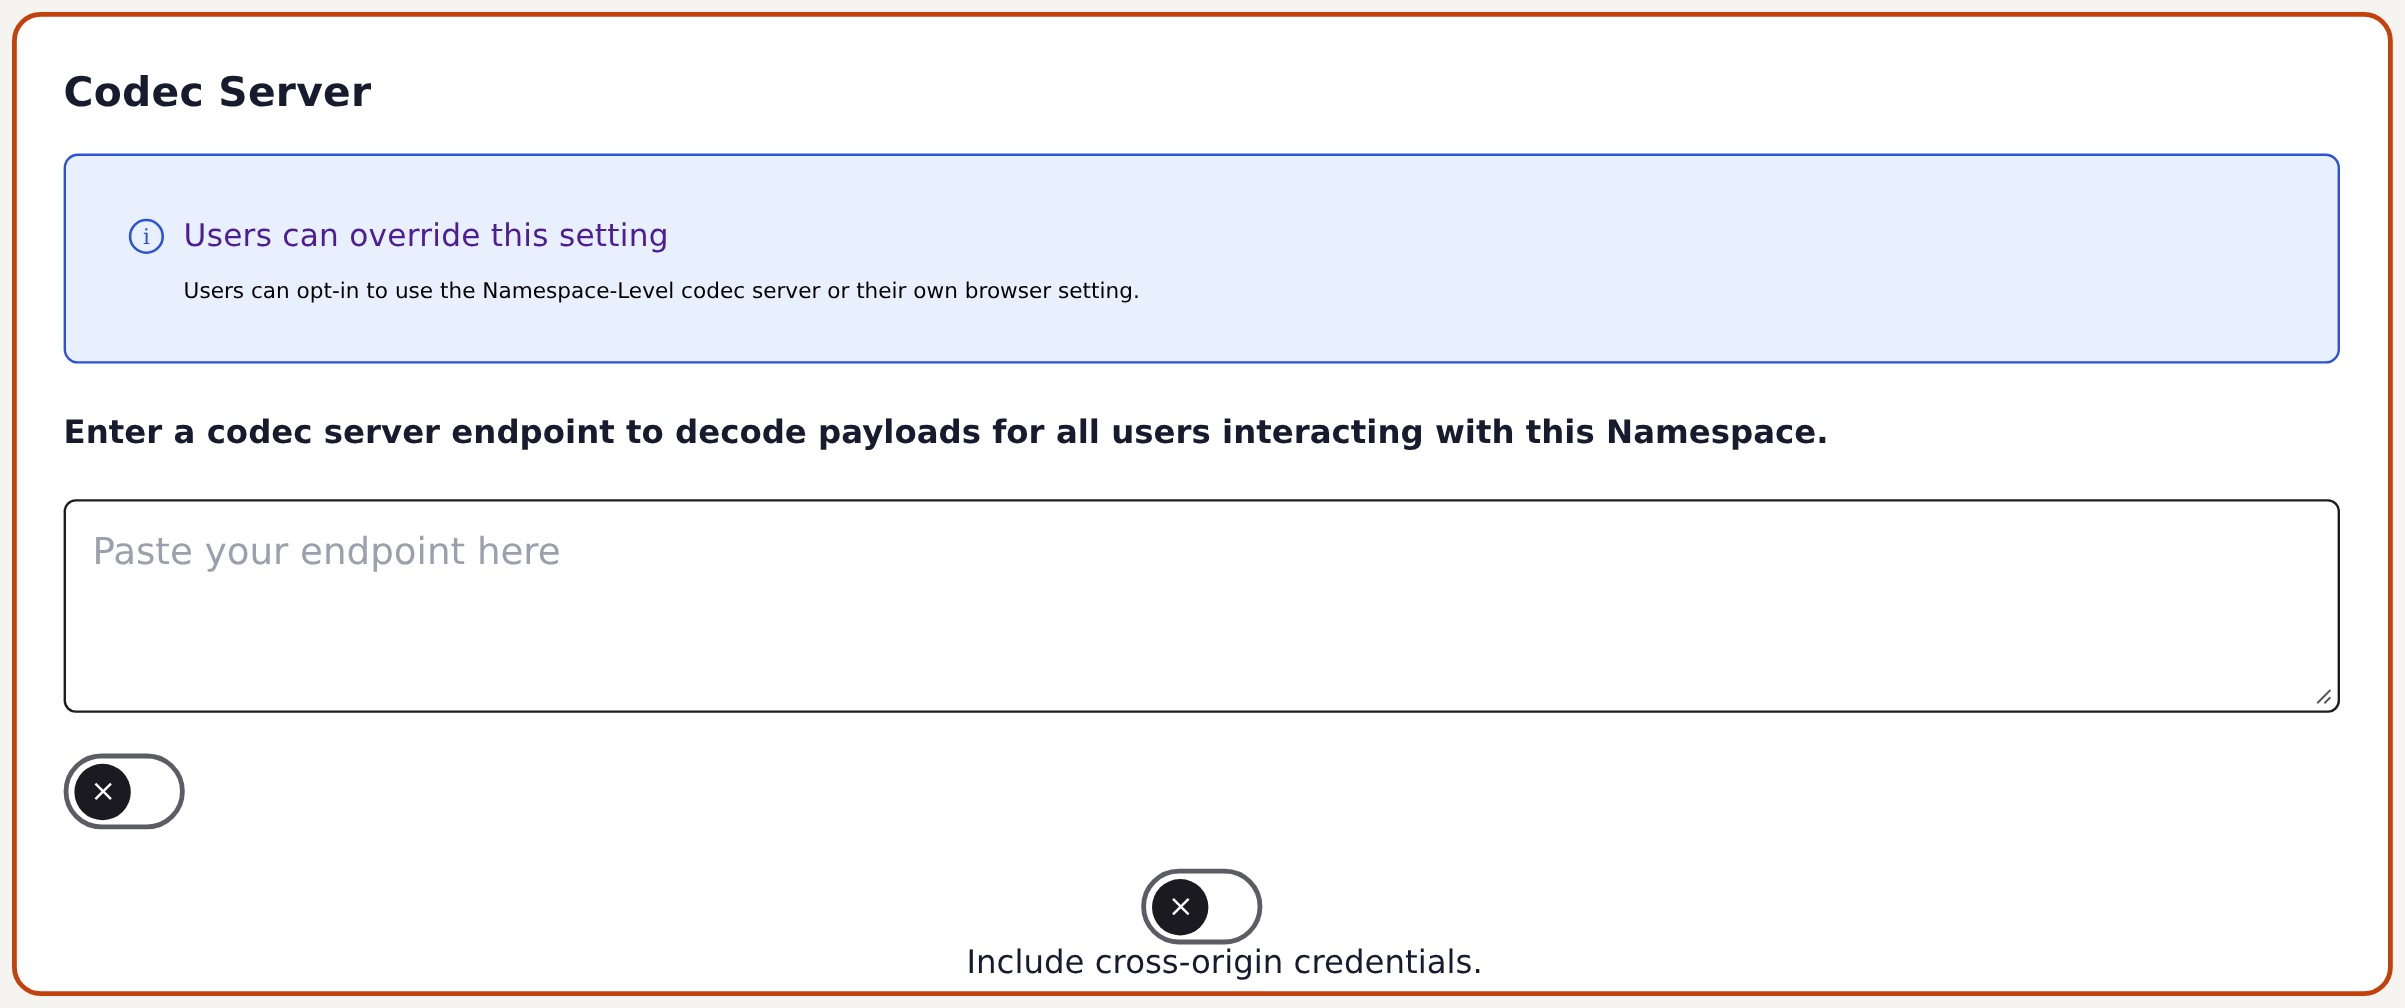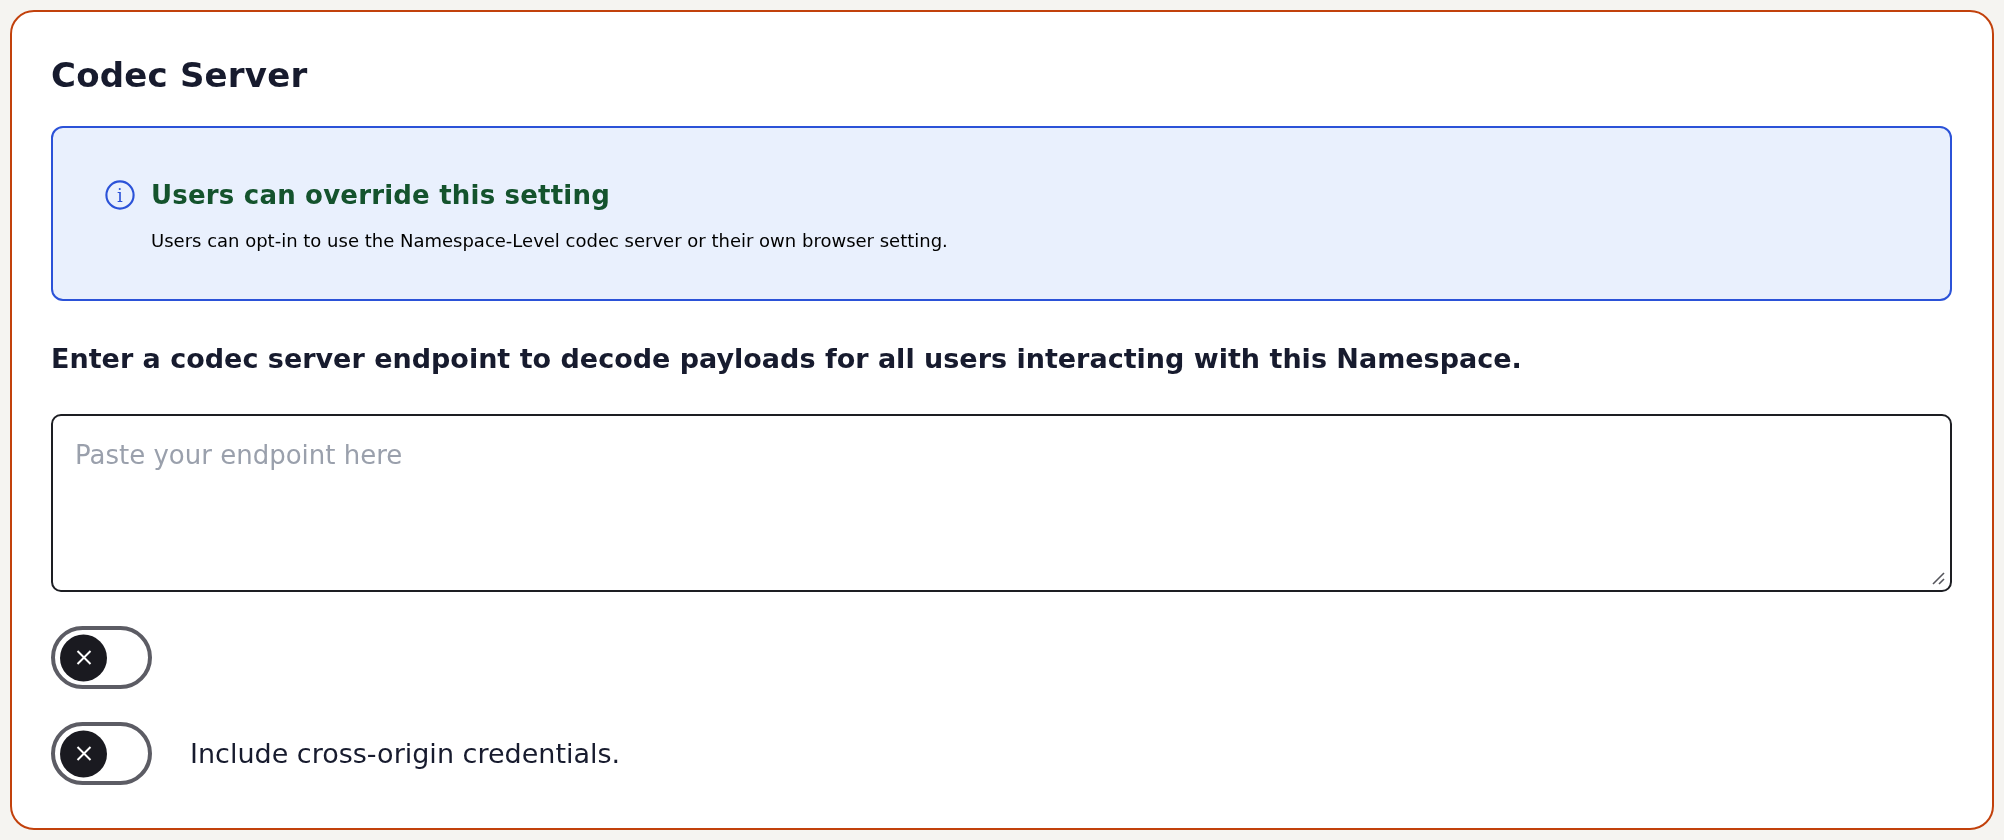--- a/index.html
+++ b/index.html
@@ -10,21 +10,21 @@
     position: relative;
     background: #f5f4f1;
     font-family: "DejaVu Sans", "Liberation Sans", sans-serif;
     overflow: hidden;
   }
   .card {
     position: absolute;
     left: 10px; top: 10px;
     width: 1984px; height: 820px;
     background: #ffffff;
-    border: 2px solid #c2410c;
+    border: 4px solid #c2410c;
     border-radius: 24px;
     padding: 45px 40px 0 39px;
   }
   .page-title {
     margin: 0;
     font-size: 34px;
     line-height: 36px;
     font-weight: 600;
     color: #171b2e;
     letter-spacing: 0.2px;
@@ -44,22 +44,22 @@
     flex: 0 0 auto;
     width: 32px; height: 32px;
     color: #2b52d8;
     margin-top: 1px;
   }
   .banner-icon svg { display: block; width: 32px; height: 32px; }
   .banner-text { margin-left: 15px; }
   .banner-title {
     font-size: 26px;
     line-height: 34px;
-    font-weight: 700;
-    color: #14532d;
+    font-weight: 400;
+    color: #4c1d95;
     letter-spacing: 0.2px;
   }
   .banner-desc {
     margin-top: 12px;
     font-size: 18px;
     line-height: 34px;
     font-weight: 400;
     color: #000000;
   }
   .endpoint-desc {
@@ -78,40 +78,40 @@
   textarea.endpoint-input {
     width: 100%;
     height: 178px;
     border: 2px solid #1d1e23;
     border-radius: 10px;
     background: #ffffff;
     resize: none;
     outline: none;
     padding: 24px 22px;
     font-family: "DejaVu Sans", "Liberation Sans", sans-serif;
-    font-size: 26px;
+    font-size: 31px;
     color: #171b2e;
   }
   textarea.endpoint-input::placeholder {
     color: #9aa0ac;
     opacity: 1;
   }
   .resize-handle {
     position: absolute;
     right: 5px; bottom: 5px;
     width: 18px; height: 18px;
     pointer-events: auto;
   }
   .resize-handle svg { display: block; }
   .toggle-row {
     display: flex;
     align-items: center;
   }
   .toggle-row.first { margin-top: 34px; }
-  .toggle-row.second { margin-top: 33px; }
+  .toggle-row.second { margin-top: 33px; flex-direction: column; }
   .toggle {
     position: relative;
     width: 101px;
     height: 63px;
     border: 4px solid #5c5c64;
     border-radius: 40px;
     background: #ffffff;
     padding: 0;
     cursor: pointer;
     flex: 0 0 auto;

